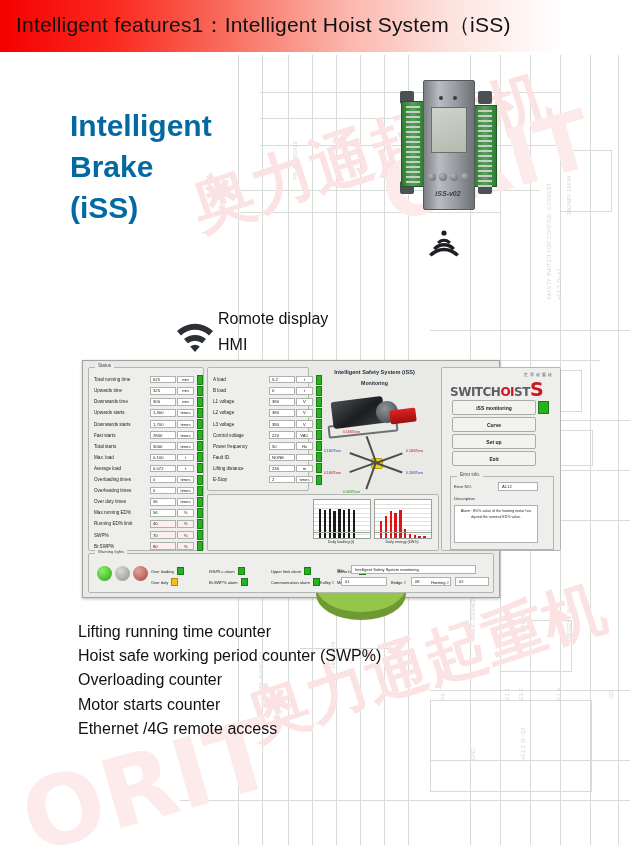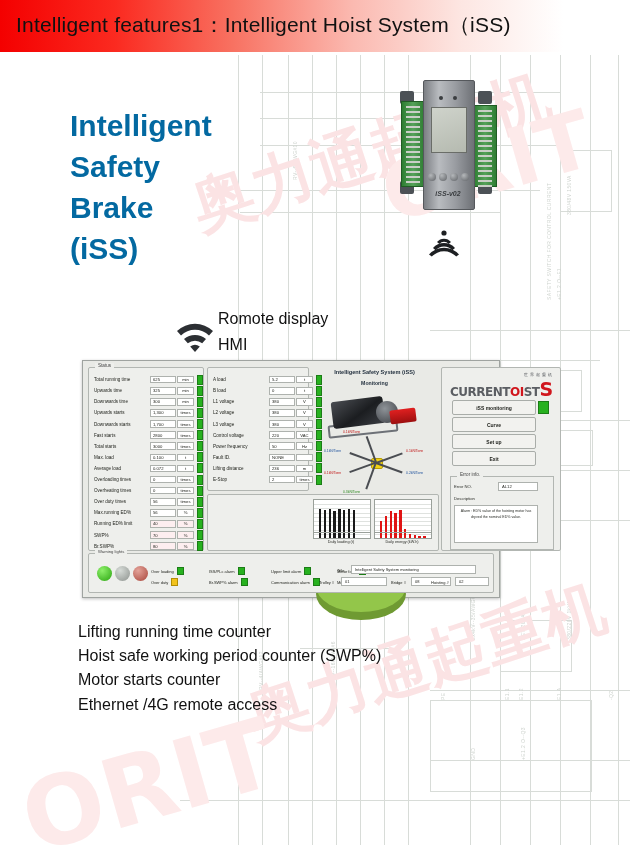--- a/index.html
+++ b/index.html
@@ -222,21 +222,20 @@
     <div class="wm" style="left: 20px; top: 730px; font-size: 96px; color: rgb(253, 234, 234); transform: rotate(-16deg);">ORIT</div>
     <div class="wm" style="left: 380px; top: 120px; font-size: 80px; color: rgb(253, 234, 234); transform: rotate(-16deg);">ORIT</div>
   </div>
 
 <div id="header">
   <div class="hdr-txt">Intelligent features1：Intelligent Hoist System（iSS)</div>
 </div>
 
 <div id="big-title">
   <div>Intelligent</div>
-  <div>Safety</div>
   <div>Brake</div>
   <div>(iSS)</div>
 </div>
 
 <div id="device">
   <div class="clip" style="left:4px;top:14px;"></div>
   <div class="clip" style="left:4px;top:104px;"></div>
   <div class="clip" style="left:82px;top:14px;"></div>
   <div class="clip" style="left:82px;top:104px;"></div>
   <div class="term term-l" style="top:24px;height:84px;">
@@ -560,21 +559,21 @@
         <div class="bar" style="left: 43.4px; width: 2.4px; height: 2.48px; background: rgb(224, 20, 20);"></div>
         <div class="bar" style="left: 48.2px; width: 2.4px; height: 1.86px; background: rgb(224, 20, 20);"></div>
         <div style="position: absolute; left: 0px; right: 0px; bottom: 5px; height: 1px; background: rgb(154, 160, 154);"></div>
       </div>
     <div class="chart-cap" style="left:161px;top:45px;width:66px;">Daily energy (kW.h)</div>
   </div>
 
   <div class="grp" id="grp-right" style="left:358px;top:6px;width:118px;height:182px;">
     <div id="logo-cn">世界起重机</div>
     <div id="logo">
-      <span class="gray">CURRENT</span><span>OI</span><span class="gray">ST</span><span class="big-s">S</span>
+      <span class="gray">SWITCH</span><span>OI</span><span class="gray">ST</span><span class="big-s">S</span>
     </div>
     <div id="buttons">
         <div class="btn" style="top: 32px;">iSS monitoring</div>
         <div class="btn-led" style="top: 33px;"></div>
         <div class="btn" style="top: 49px;">Curve</div>
         <div class="btn" style="top: 66px;">Set up</div>
         <div class="btn" style="top: 83px;">Exit</div>
       </div>
 
     <div class="err-box" style="top:108px;height:72px;">
@@ -633,15 +632,16 @@
     <div class="sb-lbl" style="left:302px;top:26px;">Bridge #</div>
     <div class="sb-in" style="left:322px;top:23px;width:40px;height:9px;">08</div>
     <div class="sb-lbl" style="left:342px;top:26px;">Hoisting #</div>
     <div class="sb-in" style="left:366px;top:23px;width:34px;height:9px;">02</div>
   </div>
 </div>
 
 <div id="features">
     <div>Lifting running time counter</div>
     <div>Hoist safe working period counter (SWP%)</div>
+    <div>Overloading counter</div>
     <div>Motor starts counter</div>
     <div>Ethernet /4G remote access</div>
   </div>
 
 </body></html>

